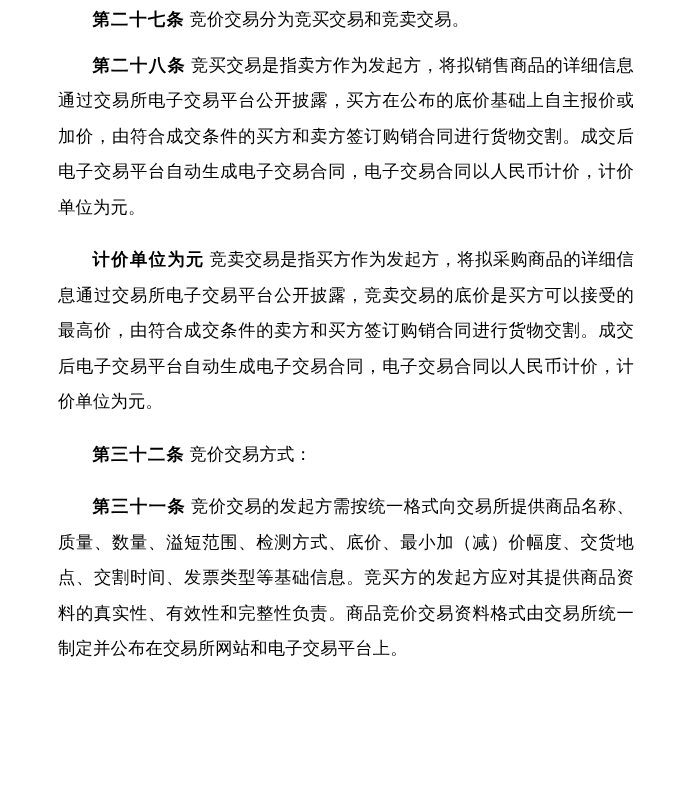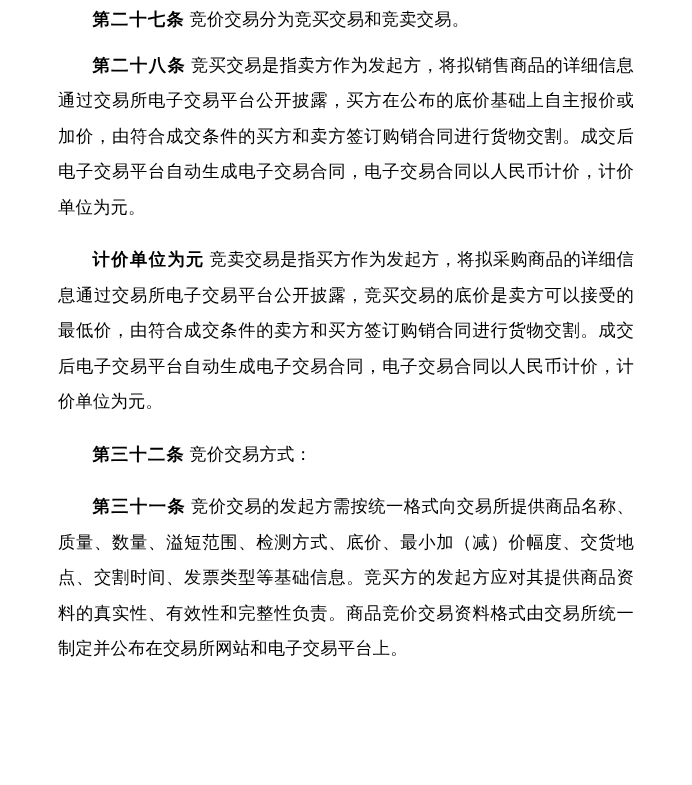--- a/index.html
+++ b/index.html
@@ -47,21 +47,21 @@
 
   <p class="para">
     <span class="label">第二十七条</span><span> 竞价交易分为竞买交易和竞卖交易。</span>
   </p>
 
   <p class="para">
     <span class="label">第二十八条</span><span> 竞买交易是指卖方作为发起方，将拟销售商品的详细信息通过交易所电子交易平台公开披露，买方在公布的底价基础上自主报价或加价，由符合成交条件的买方和卖方签订购销合同进行货物交割。成交后电子交易平台自动生成电子交易合同，电子交易合同以人民币计价，计价单位为元。</span>
   </p>
 
   <p class="para gap">
-    <span class="label">计价单位为元</span><span> 竞卖交易是指买方作为发起方，将拟采购商品的详细信息通过交易所电子交易平台公开披露，竞买交易的底价是卖方可以接受的最低价，由符合成交条件的卖方和买方签订购销合同进行货物交割。成交后电子交易平台自动生成电子交易合同，电子交易合同以人民币计价，计价单位为元。</span>
+    <span class="label">计价单位为元</span><span> 竞卖交易是指买方作为发起方，将拟采购商品的详细信息通过交易所电子交易平台公开披露，竞卖交易的底价是买方可以接受的最高价，由符合成交条件的卖方和买方签订购销合同进行货物交割。成交后电子交易平台自动生成电子交易合同，电子交易合同以人民币计价，计价单位为元。</span>
   </p>
 
 
   <p class="para gap">
     <span class="label">第三十二条</span><span> 竞价交易方式：</span>
   </p>
 
   <p class="para gap">
     <span class="label">第三十一条</span><span> 竞价交易的发起方需按统一格式向交易所提供商品名称、质量、数量、溢短范围、检测方式、底价、最小加（减）价幅度、交货地点、交割时间、发票类型等基础信息。竞买方的发起方应对其提供商品资料的真实性、有效性和完整性负责。商品竞价交易资料格式由交易所统一制定并公布在交易所网站和电子交易平台上。</span>
   </p>

